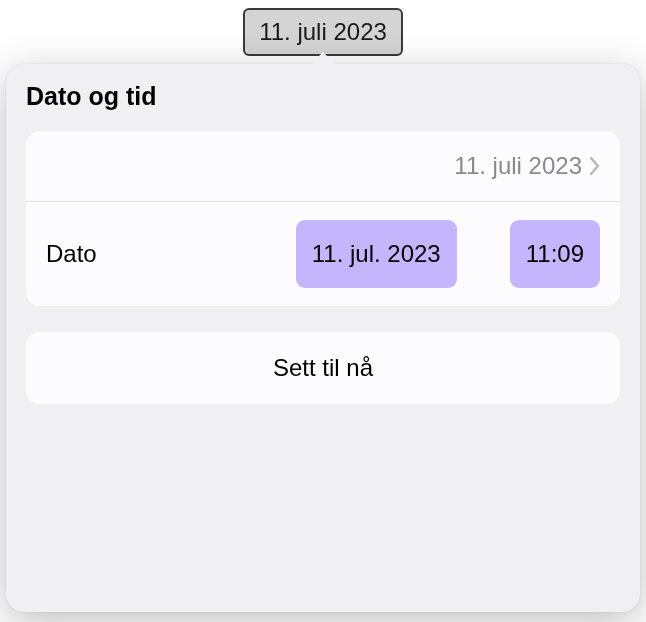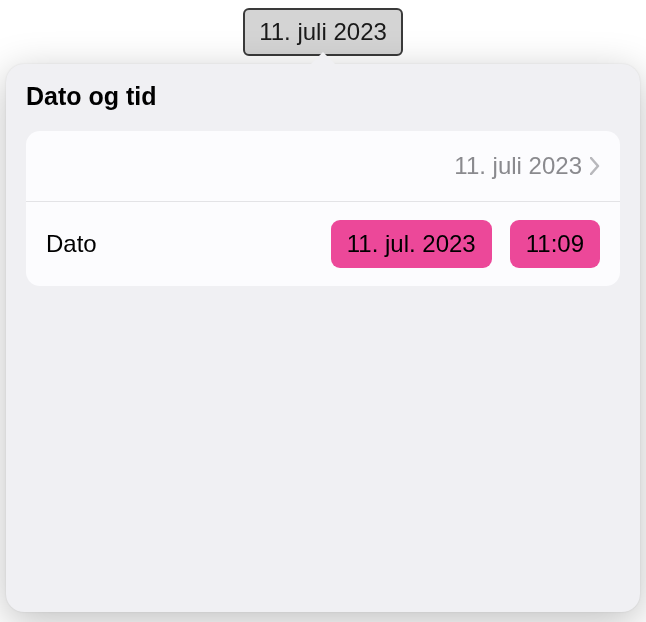--- a/index.html
+++ b/index.html
@@ -79,20 +79,21 @@
     
     .row {
       display: flex;
       align-items: center;
       padding: 18px 20px;
       min-height: 70px;
     }
     
     .row + .row {
       border-top: 1px solid #e3e3e6;
+      gap: 43px;
     }
     
     .row-label {
       font-size: 24px;
       color: #000;
       flex: 0 0 auto;
     }
     
     .row-spacer {
       flex: 1;
@@ -108,26 +109,26 @@
       width: 10px;
       height: 18px;
       flex-shrink: 0;
     }
     
     .chevron svg {
       display: block;
     }
     
     .pill {
-      background: #ec4899;
+      background: #c4b5fd;
       border-radius: 9px;
-      padding: 10px 16px;
+      padding: 20px 16px;
       font-size: 24px;
       color: #000;
-      margin-left: 18px;
+      margin-left: 10px;
     }
     
     .action-section {
       background: #fcfcfe;
       border-radius: 14px;
       margin-bottom: 22px;
     }
     
     .action-button {
       text-align: center;
@@ -160,14 +161,17 @@
       </div>
     </div>
     <div class="row">
       <div class="row-label">Dato</div>
       <div class="row-spacer"></div>
       <div class="pill">11. jul. 2023</div>
       <div class="pill">11:09</div>
     </div>
   </div>
 
+  <div class="action-section">
+    <div class="action-button">Sett til nå</div>
+  </div>
 
 </div>
 
 </body></html>

